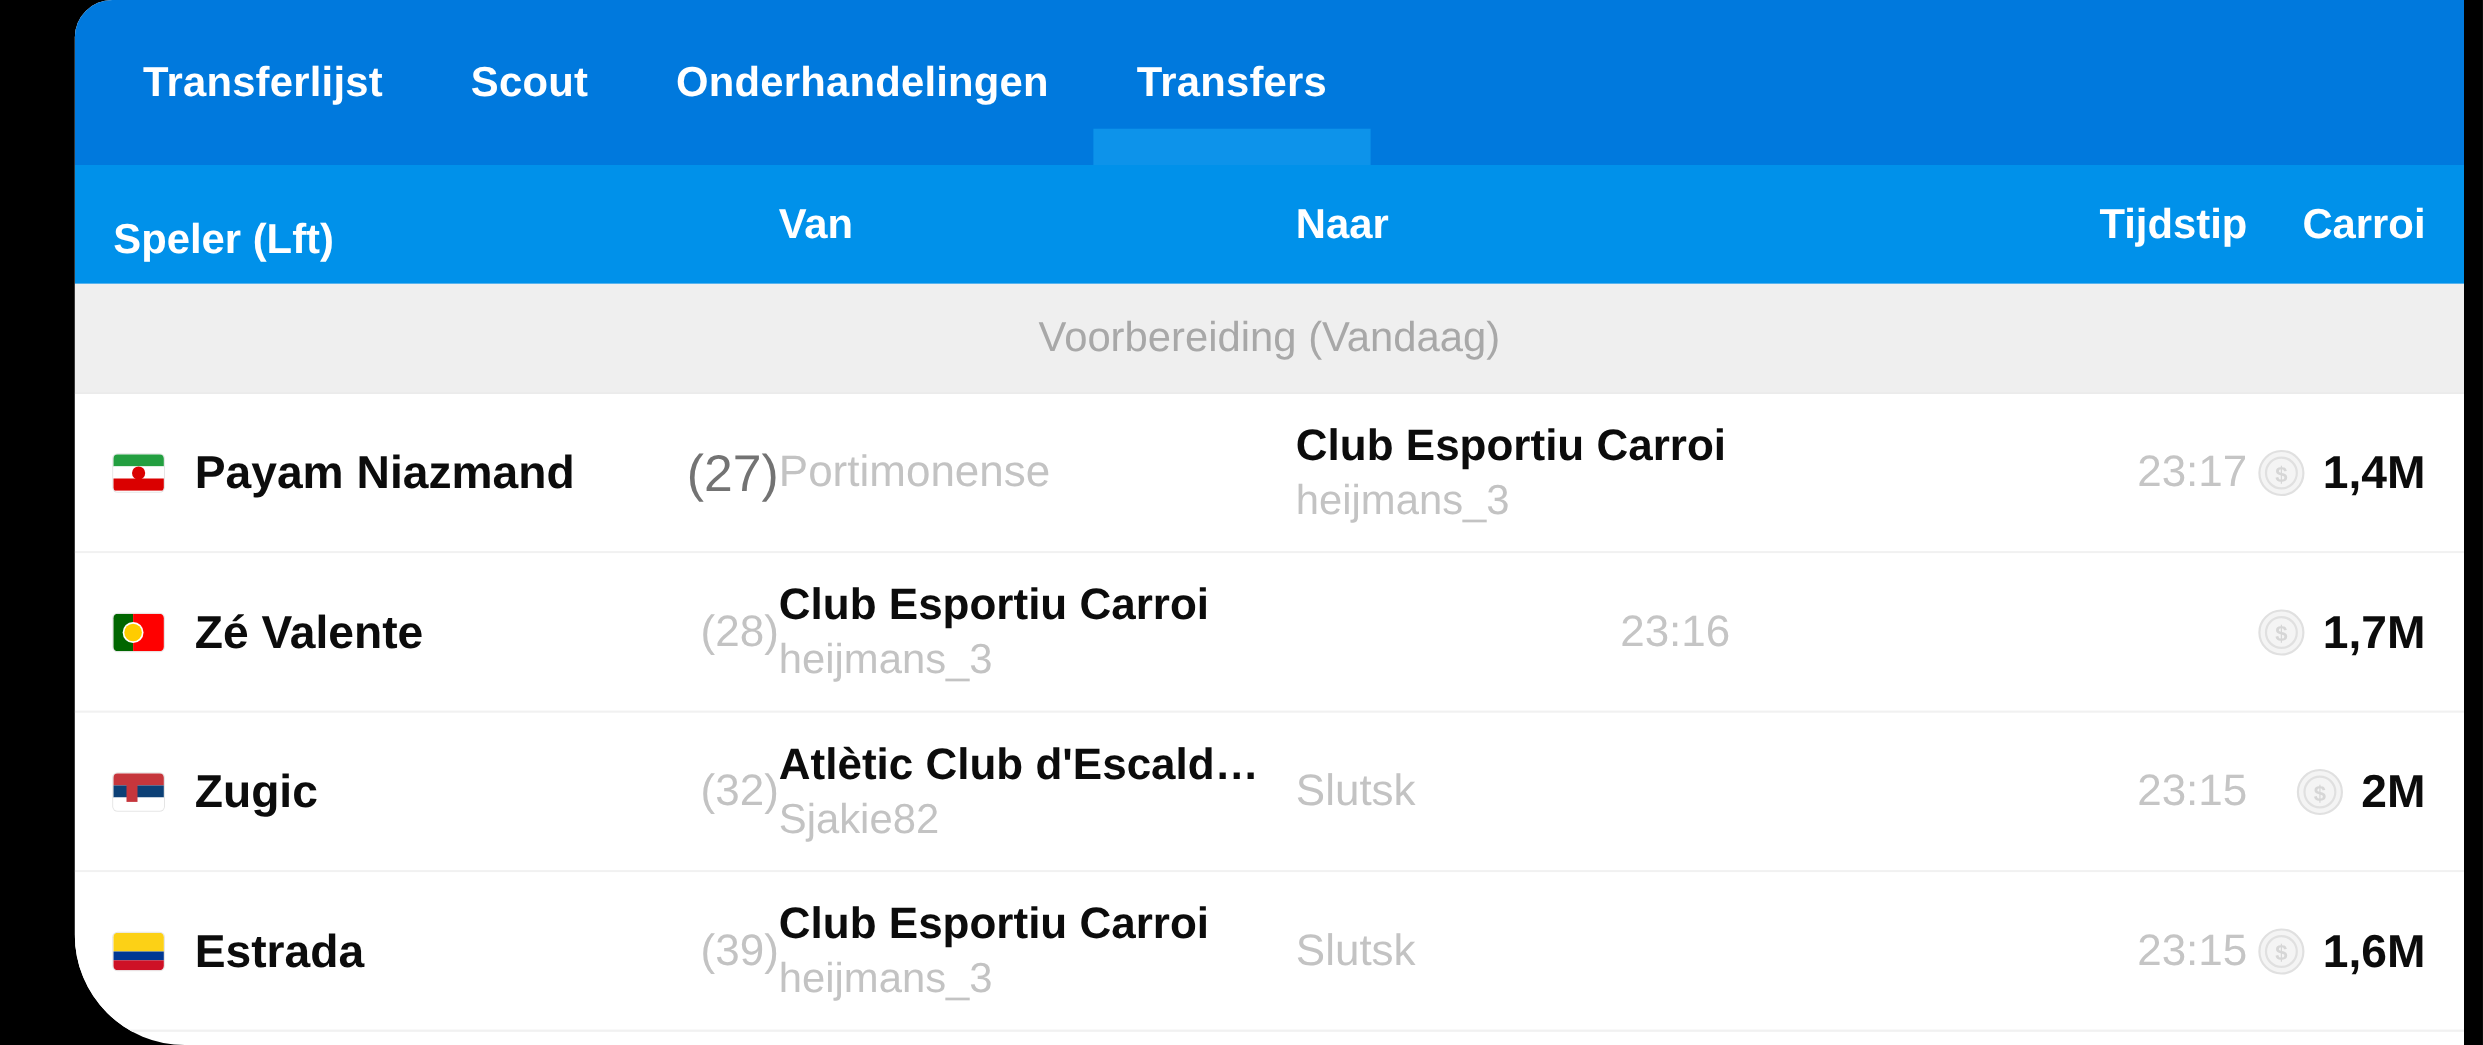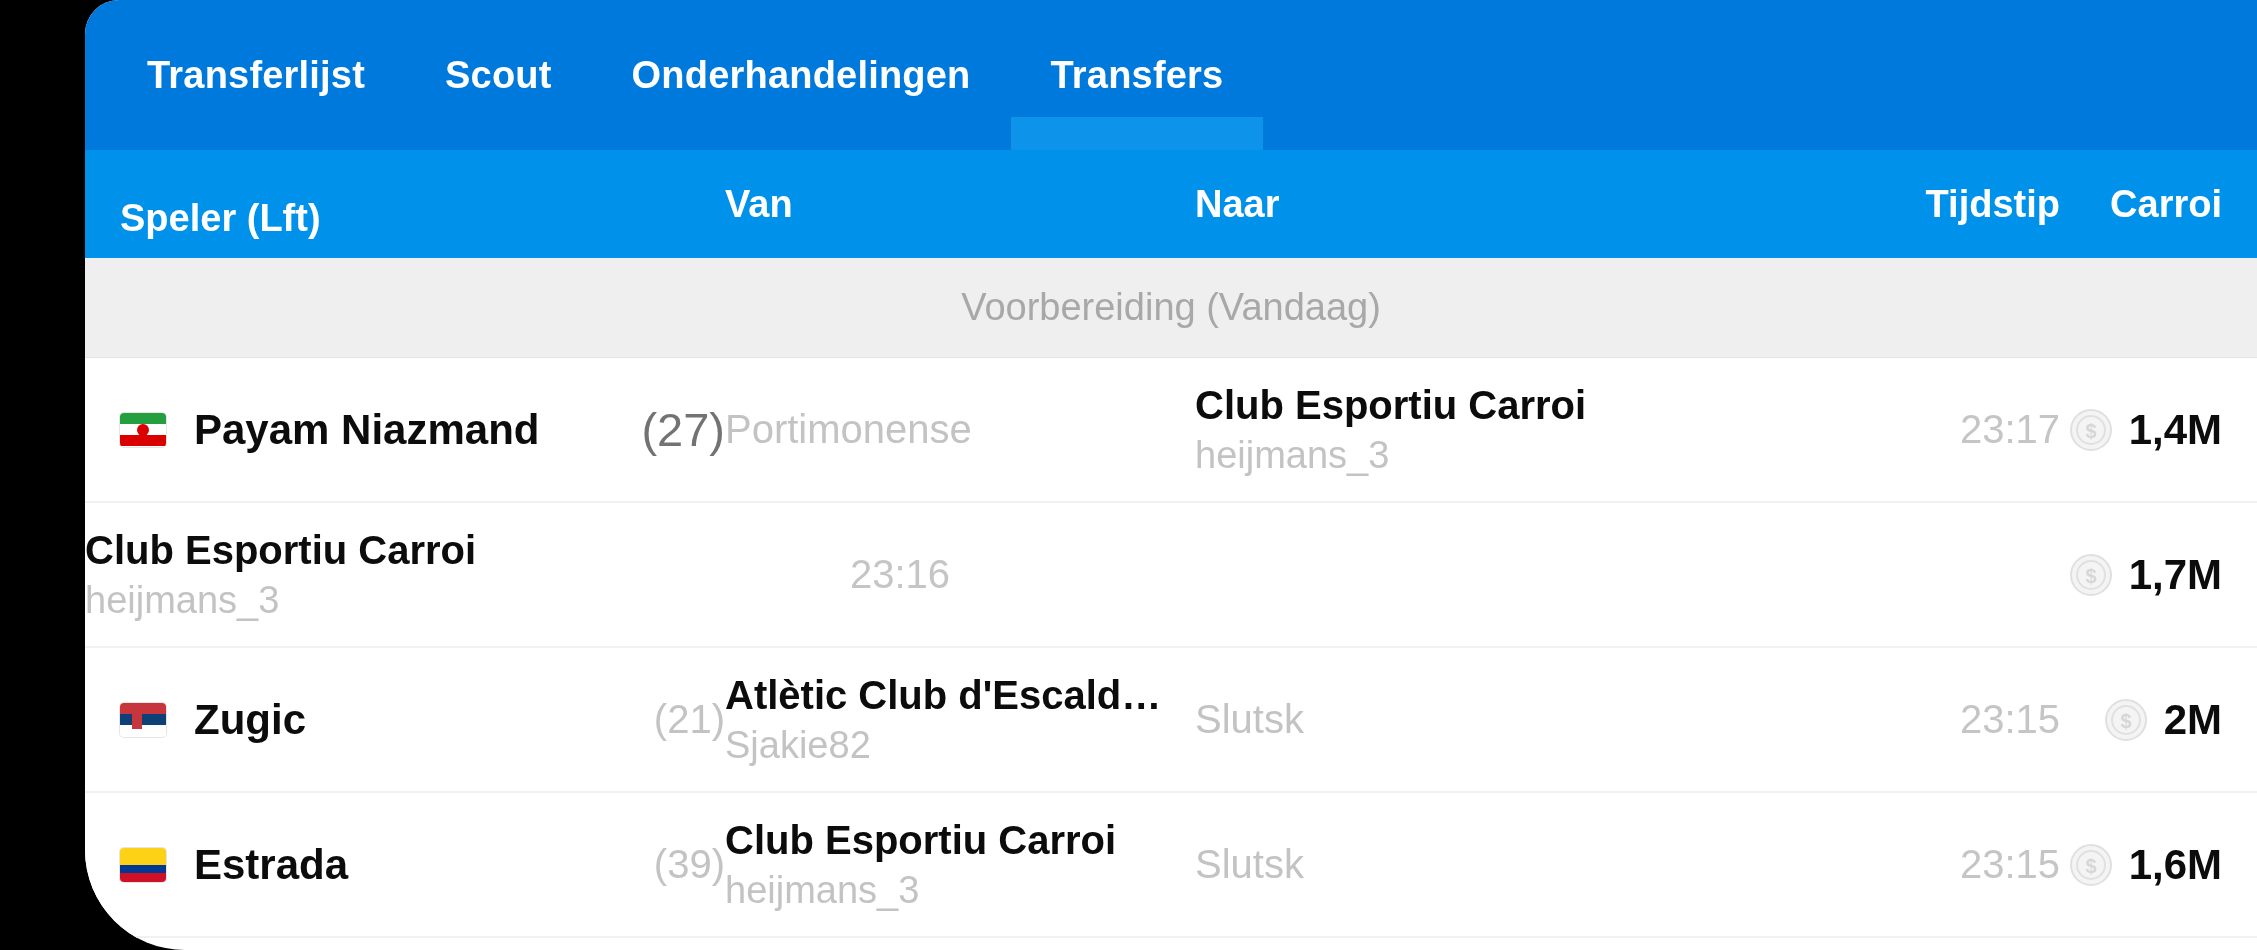--- a/index.html
+++ b/index.html
@@ -10,21 +10,21 @@
     overflow:hidden;
   }
   #app {
     position:relative;
     width:2257px; height:950px;
     background:#000;
   }
   
   #panel {
     position:absolute;
-    left:85px; top:0;
+    left:68px; top:0;
     width:2172px; height:950px;
     background:#ffffff;
     border-top-left-radius:34px;
     border-bottom-left-radius:100px;
     overflow:hidden;
   }
 
   
   .tabbar {
     position:relative;
@@ -232,20 +232,31 @@
           <div class="cell-price">
             <span class="coin"><svg viewBox="0 0 44 44" width="44" height="44">
                 <circle cx="22" cy="22" r="20" fill="#f4f4f4" stroke="#e0e0e0" stroke-width="2"></circle>
                 <circle cx="22" cy="22" r="14" fill="none" stroke="#e0e0e0" stroke-width="2"></circle>
                 <text x="22" y="30" text-anchor="middle" font-size="20" fill="#d6d6d6" font-family="Liberation Sans, sans-serif" font-weight="bold">$</text>
               </svg></span>
             <span class="price-val">1,4M</span>
           </div>
         </div>
         <div class="row">
+          <div class="cell-player">
+            <div class="flag">
+              <div class="stripes-v">
+                <i style="flex:0 0 40%;background:#006600"></i>
+                <i style="background:#ff0000"></i>
+              </div>
+              <div class="emblem" style="left:40%;background:#ffcc00;border-radius:50%;width:16px;height:16px;box-shadow:0 0 0 1.5px #ffffff"></div>
+            </div>
+            <span class="pname">Zé Valente</span>
+            <span style="margin-left: auto; font-size: 40px; color: rgb(195, 195, 195);">(28)</span>
+          </div>
           <div class="cell-to">
             <div class="club-main bold">Club Esportiu Carroi</div>
             <div class="club-sub">heijmans_3</div>
           </div>
           <div class="cell-time">23:16</div>
           <div class="cell-price">
             <span class="coin"><svg viewBox="0 0 44 44" width="44" height="44">
                 <circle cx="22" cy="22" r="20" fill="#f4f4f4" stroke="#e0e0e0" stroke-width="2"></circle>
                 <circle cx="22" cy="22" r="14" fill="none" stroke="#e0e0e0" stroke-width="2"></circle>
                 <text x="22" y="30" text-anchor="middle" font-size="20" fill="#d6d6d6" font-family="Liberation Sans, sans-serif" font-weight="bold">$</text>
@@ -257,21 +268,21 @@
           <div class="cell-player">
             <div class="flag">
               <div class="stripes-h">
                 <i style="background:#c6363c"></i>
                 <i style="background:#0c4076"></i>
                 <i style="background:#ffffff"></i>
               </div>
               <div class="emblem" style="left:36%;background:#c6363c;width:10px;height:18px"></div>
             </div>
             <span class="pname">Zugic</span>
-            <span style="margin-left: auto; font-size: 40px; color: rgb(195, 195, 195);">(21)</span>
+            <span style="margin-left: auto; font-size: 40px; color: rgb(195, 195, 195);">(32)</span>
           </div>
           <div class="cell-from">
             <div class="club-main bold">Atlètic Club d'Escald…</div>
             <div class="club-sub">Sjakie82</div>
           </div>
           <div class="cell-to">
             <div class="club-main">Slutsk</div>
           </div>
           <div class="cell-time">23:15</div>
           <div class="cell-price">

